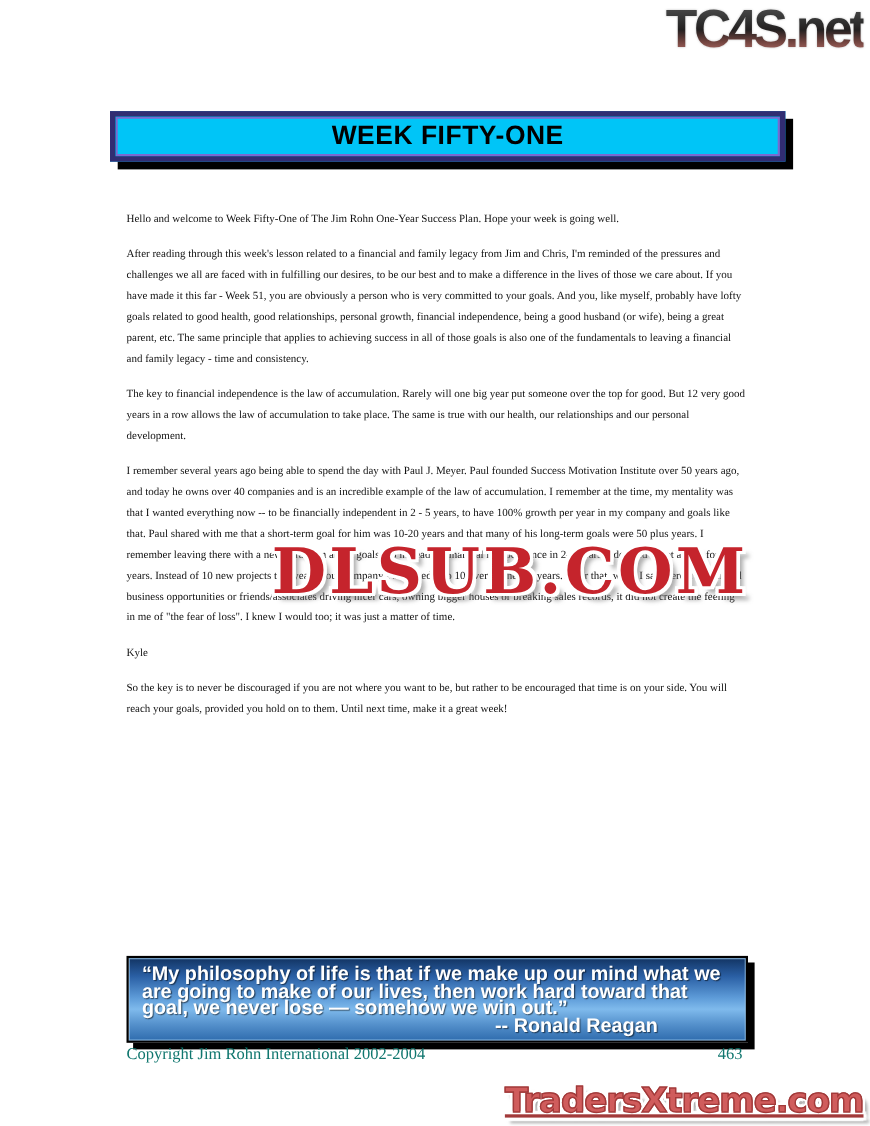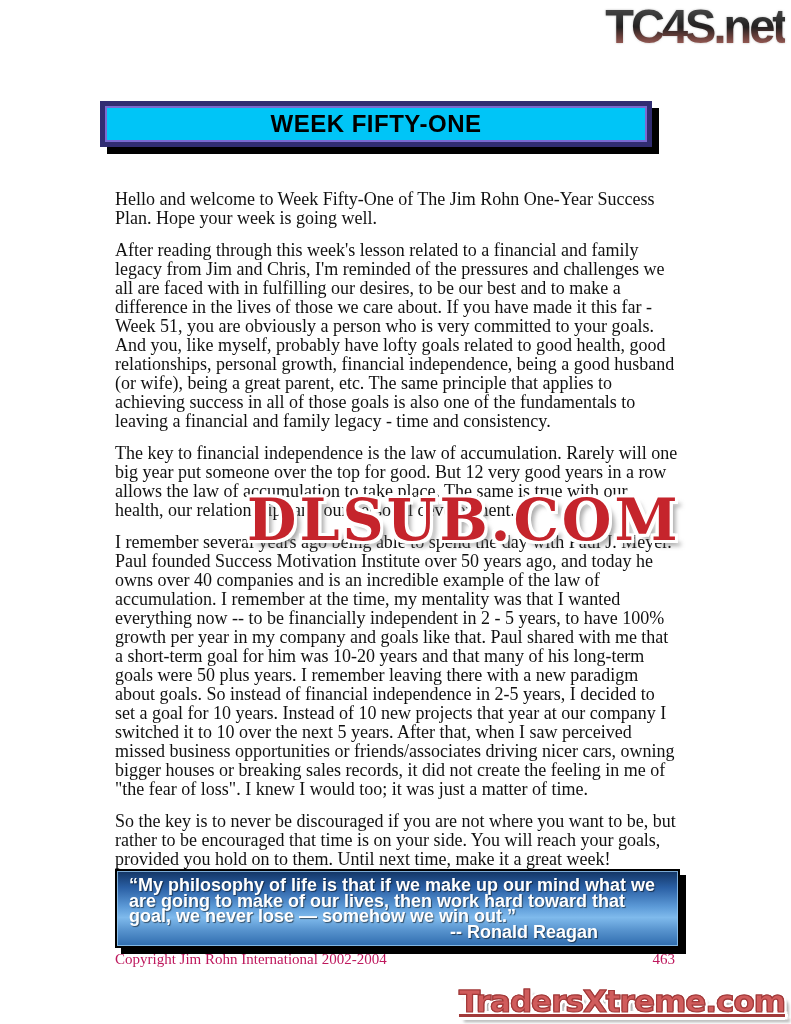--- a/index.html
+++ b/index.html
@@ -15,34 +15,34 @@
     font-family:"Liberation Sans", sans-serif; font-weight:bold;
     font-size:47px; letter-spacing:-3px; line-height:50px;
     background:linear-gradient(180deg,#585858 0%,#303030 38%,#232020 52%,#6e423d 72%,#a2625c 88%,#bb8d86 100%);
     -webkit-background-clip:text; background-clip:text; color:transparent;
     transform:scaleY(1.04); transform-origin:top right;
     filter:drop-shadow(0 0 1px rgba(150,150,150,0.6));
   }
 
   
   .banner {
-    position:absolute; left:100px; top:101px; width:552px; height:46px;
+    position:absolute; left:100px; top:101px; width:614px; height:46px;
     background:#00c5f7; border:5px solid #312d72;
     box-shadow: inset 0 0 0 2px #7a6ad0, 7px 7px 0 0 #000000;
     display:flex; align-items:center; justify-content:center;
   }
   .banner-title {
     font-family:"Liberation Sans", sans-serif; font-weight:800;
     font-size:24px; letter-spacing:0.5px; color:#000;
   }
 
   
   .content {
     position:absolute; left:115px; top:190px; width:563px;
-    font-size:18px; line-height:19px; color:#111; text-align:left;
+    font-size:10px; line-height:19px; color:#111; text-align:left;
   }
   .content p { margin:0 0 13px 0; }
 
   
   .dlsub {
     position:absolute; left:247px; top:486px;
     font-family:"DejaVu Serif", serif; font-weight:bold;
     font-size:57px; letter-spacing:3px; color:#c5242c;
     text-shadow:
       -3px -3px 0 #fff, 3px -3px 0 #fff, -3px 3px 0 #fff, 3px 3px 0 #fff,
@@ -60,21 +60,21 @@
     color:#fff; font-family:"Liberation Sans", sans-serif; font-weight:bold;
     font-size:18px; line-height:15.5px;
     text-shadow:1px 1px 1px rgba(0,0,0,0.55);
   }
   .quote-attribution { text-align:right; padding-right:68px; }
 
   
   .footer {
     position:absolute; left:115px; top:951px; width:560px;
     display:flex; justify-content:space-between;
-    font-size:15px; color:#be185d;gap:40px;
+    font-size:15px; color:#0f766e;gap:40px;
   }
 
   
   .txlogo {
     position:absolute; right:6px; top:983px;
     font-family:"DejaVu Sans", sans-serif; font-weight:bold;
     font-size:31px; letter-spacing:-1px; color:#d05c5c;
     -webkit-text-stroke:1.2px #a23a3a;
     text-shadow:
       -2.5px -2.5px 0 #fff, 2.5px -2.5px 0 #fff, -2.5px 2.5px 0 #fff, 2.5px 2.5px 0 #fff,
@@ -92,22 +92,22 @@
 
   <div class="banner">
     <span class="banner-title">WEEK FIFTY-ONE</span>
   </div>
 
   <div class="content">
     <p>Hello and welcome to Week Fifty-One of The Jim Rohn One-Year Success Plan.  Hope your week is going well.</p>
     <p>After reading through this week's lesson related to a financial and family legacy from Jim and Chris, I'm reminded of the pressures and challenges we all are faced with in fulfilling our desires, to be our best and to make a difference in the lives of those we care about. If you have made it this far - Week 51, you are obviously a person who is very committed to your goals. And you, like myself, probably have lofty goals related to good health, good relationships, personal growth, financial independence, being a good husband (or wife), being a great parent, etc. The same principle that applies to achieving success in all of those goals is also one of the fundamentals to leaving a financial and family legacy - time and consistency.</p>
     <p>The key to financial independence is the law of accumulation. Rarely will one big year put someone over the top for good. But 12 very good years in a row allows the law of accumulation to take place. The same is true with our health, our relationships and our personal development.</p>
     <p>I remember several years ago being able to spend the day with Paul J. Meyer. Paul founded Success Motivation Institute over 50 years ago, and today he owns over 40 companies and is an incredible example of the law of accumulation. I remember at the time, my mentality was that I wanted everything now -- to be financially independent in 2 - 5 years, to have 100% growth per year in my company and goals like that. Paul shared with me that a short-term goal for him was 10-20 years and that many of his long-term goals were 50 plus years. I remember leaving there with a new paradigm about goals. So instead of financial independence in 2-5 years, I decided to set a goal for 10 years. Instead of 10 new projects that year at our company I switched it to 10 over the next 5 years. After that, when I saw perceived missed business opportunities or friends/associates driving nicer cars, owning bigger houses or breaking sales records, it did not create the feeling in me of "the fear of loss". I knew I would too; it was just a matter of time.</p>
+    <p>Kyle</p>
     <p>So the key is to never be discouraged if you are not where you want to be, but rather to be encouraged that time is on your side. You will reach your goals, provided you hold on to them. Until next time, make it a great week!</p>
-    <p>Kyle</p>
   </div>
 
   <div class="dlsub">DLSUB.COM</div>
 
   <div class="quote">
     <div class="quote-text">“My philosophy of life is that if we make up our mind what we are going to make of our lives, then work hard toward that goal, we never lose — somehow we win out.”</div>
     <div class="quote-attribution">-- Ronald Reagan</div>
   </div>
 
   <div class="footer">

